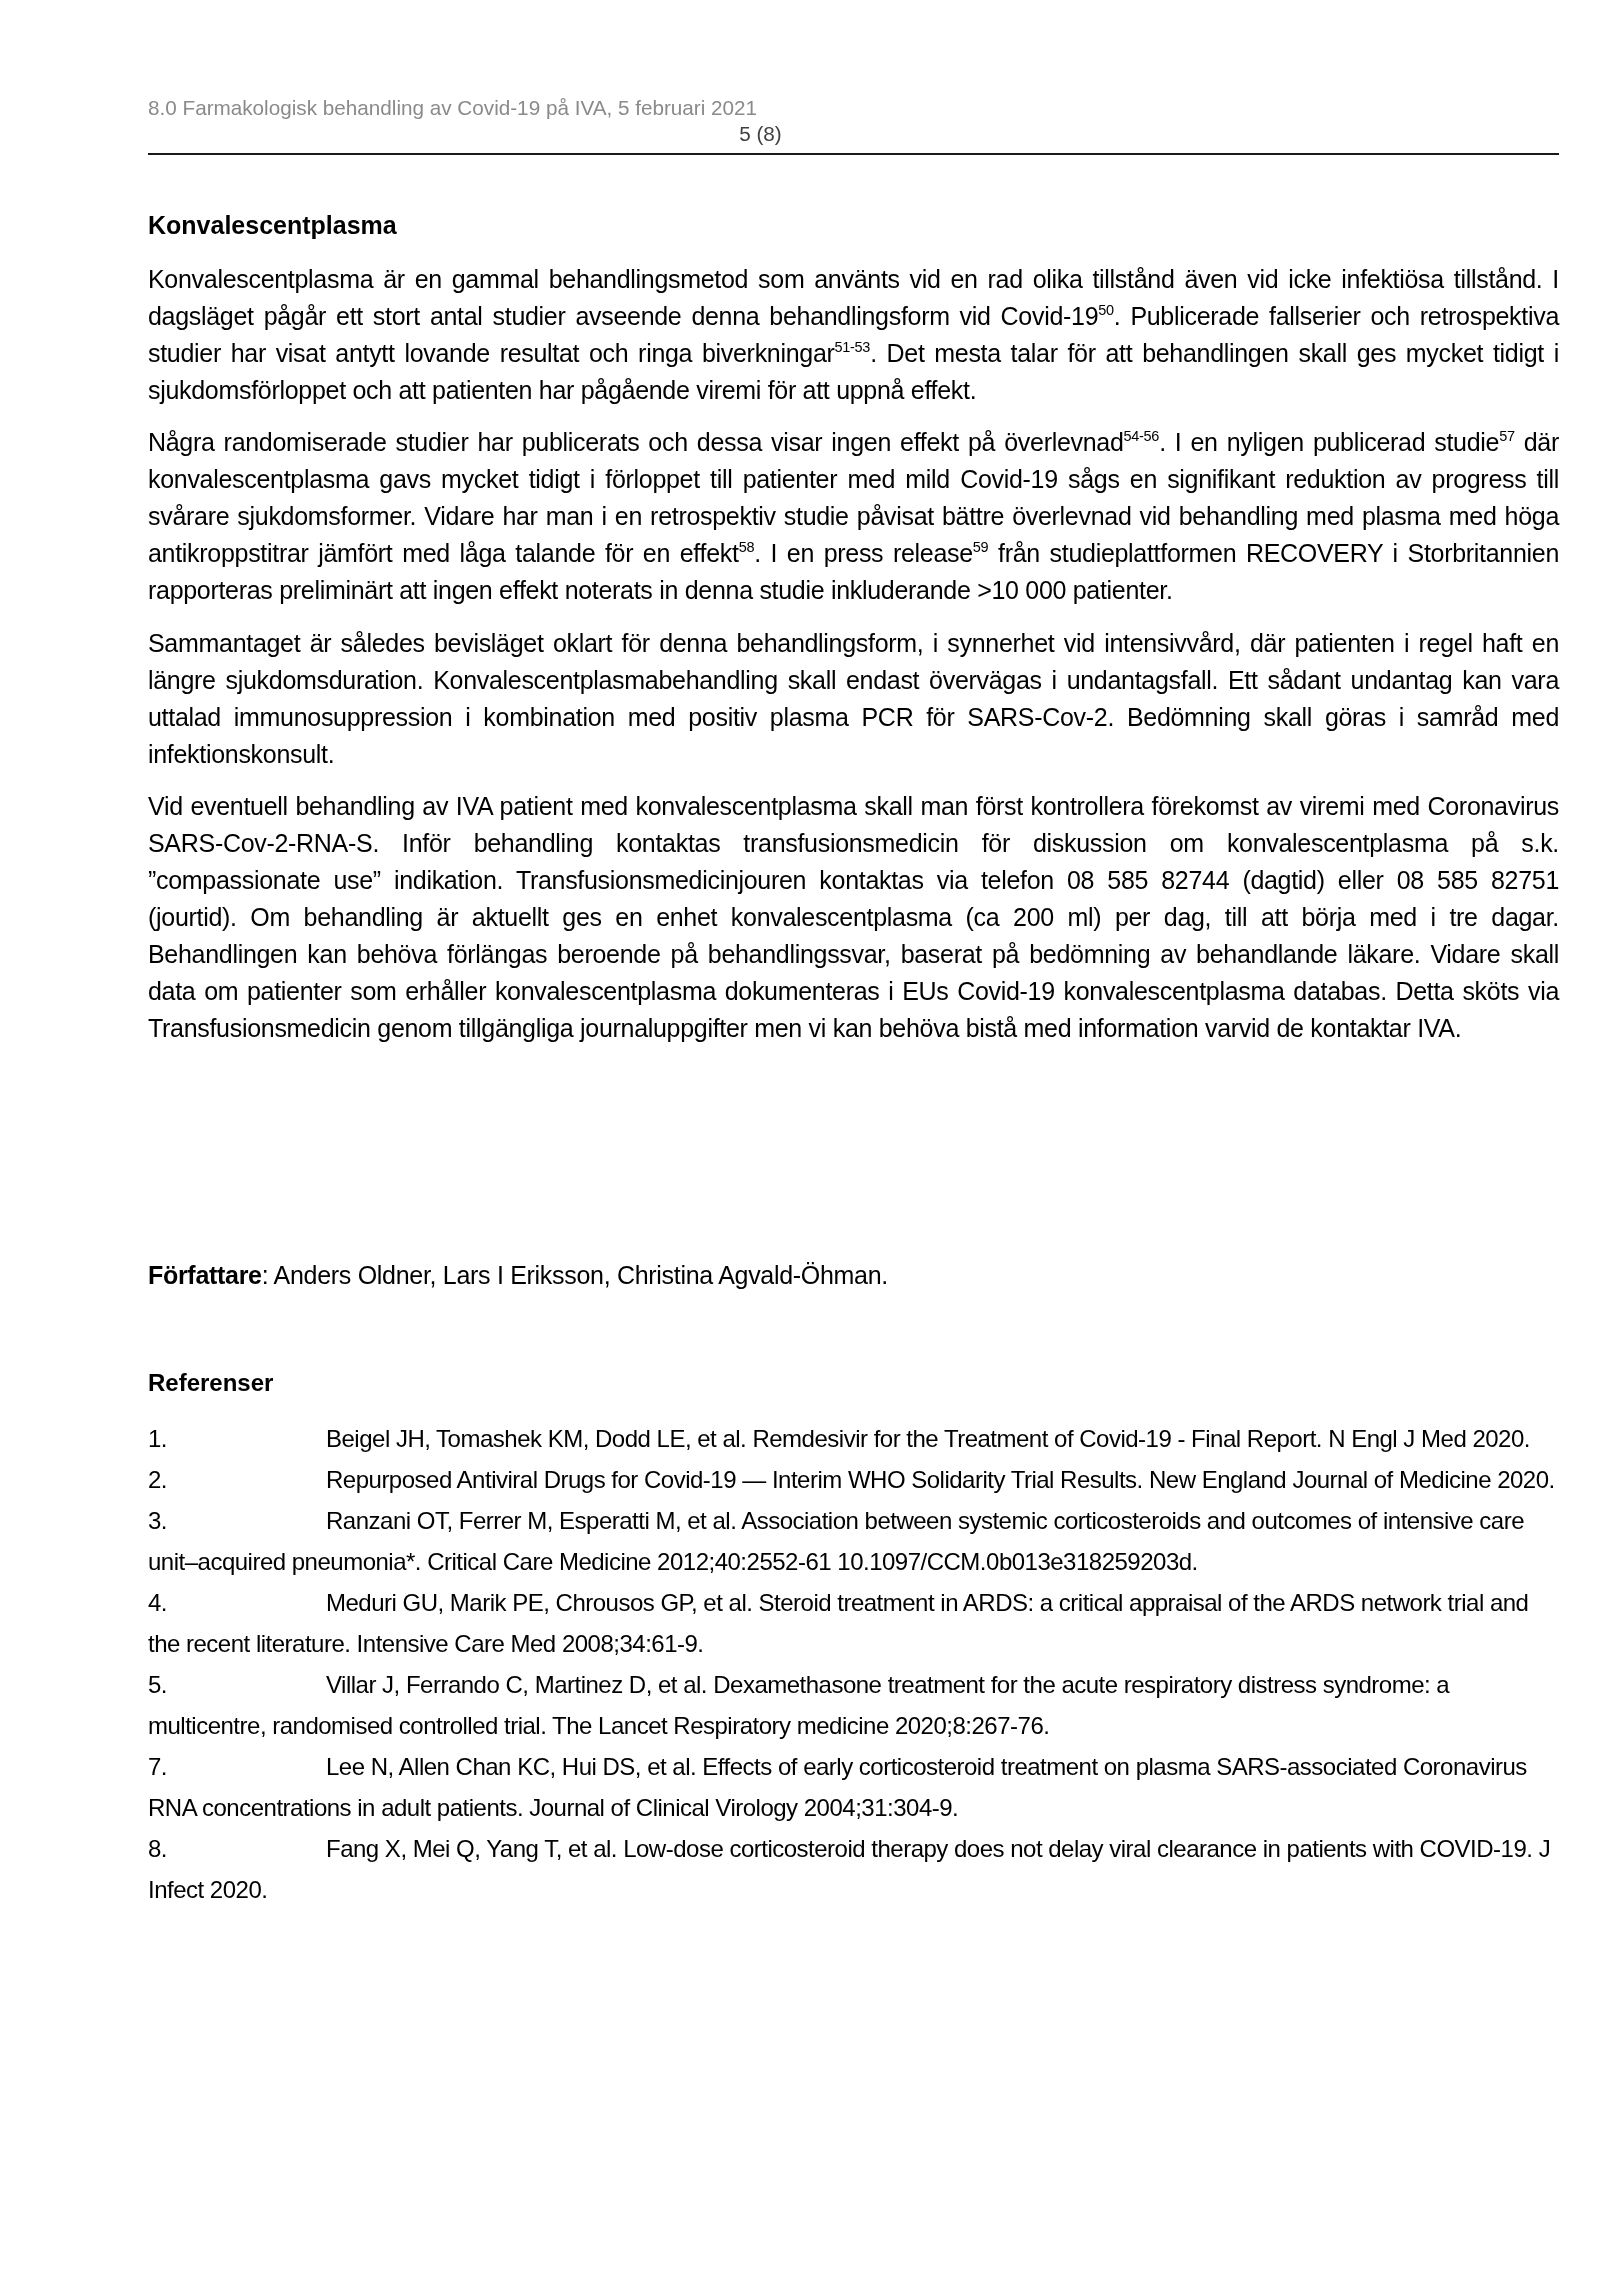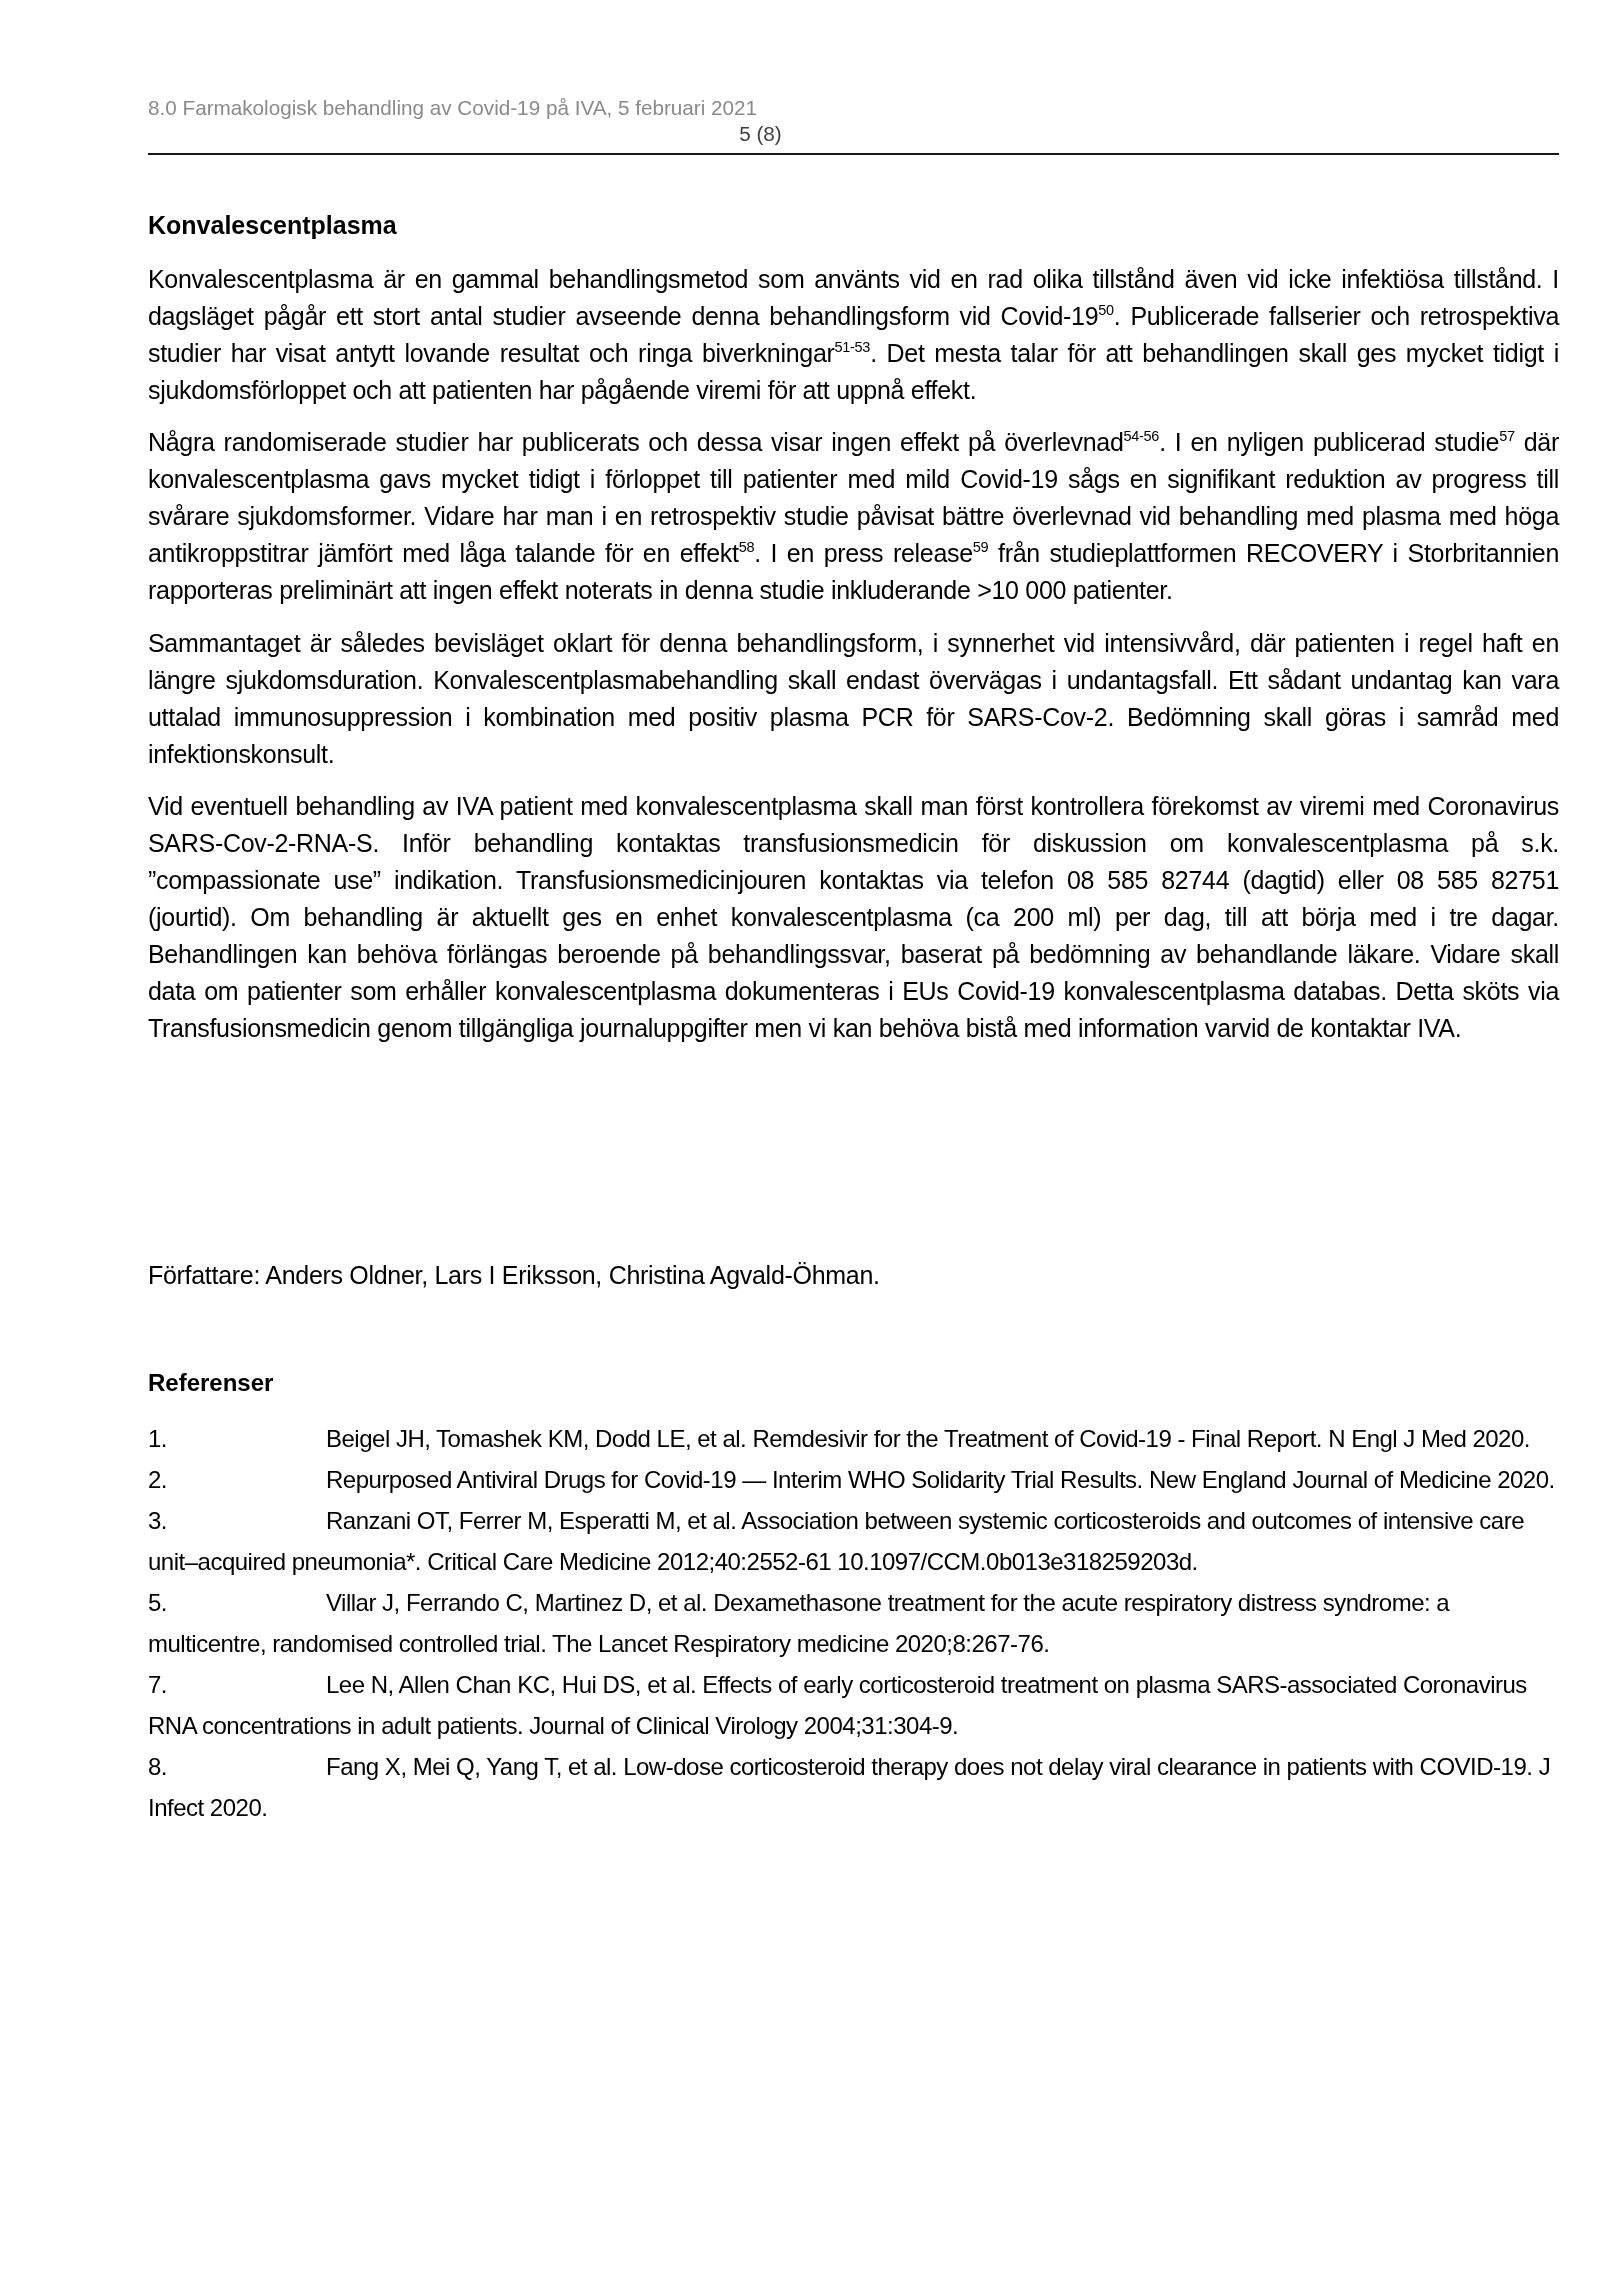--- a/index.html
+++ b/index.html
@@ -10,21 +10,21 @@
   .header-page { font-family: "Liberation Sans", sans-serif; font-size: 20.7px; color: #404040; line-height: 26px; position: absolute; left: 536px; top: 26px; width: 153px; text-align: center; }
   .header-rule { position: absolute; left: 0; top: 58px; width: 1411px; height: 2.3px; background: #1a1a1a; }
 
   .content { position: absolute; left: 148px; top: 207px; width: 1411px;
              font-family: "Liberation Sans", sans-serif; font-size: 25px; line-height: 37px; }
   .content p { margin: 0; text-align: justify; }
   .h-section { font-weight: bold; font-size: 25px; line-height: 37px; margin: 0 0 17px 0; }
   .para { margin-bottom: 15.3px !important; letter-spacing: -0.3px; }
   sup { font-size: 14.5px; line-height: 0; vertical-align: 10px; }
   .authors { position: absolute; left: 148px; top: 1257px; font-size: 25px; line-height: 37px; letter-spacing: -0.3px; }
-  .authors b { font-weight: normal; }
+  .authors b { font-weight: bold; }
   .refs-title { position: absolute; left: 148px; top: 1364px; font-size: 24px; font-weight: bold; line-height: 37px; }
   .refs { position: absolute; left: 148px; top: 1418px; width: 1411px; font-size: 24px; line-height: 41px; letter-spacing: -0.5px; }
   .ref { margin: 0; }
   .ref-num { display: inline-block; width: 178px; }
 </style>
 </head>
 <body>
 
 <div class="header">
   <div class="header-title">8.0 Farmakologisk behandling av Covid-19 på IVA, 5 februari 2021</div>
@@ -43,17 +43,18 @@
 <div class="authors">
   <b>Författare</b><span>:</span><span> Anders Oldner, Lars I Eriksson, Christina Agvald-Öhman.</span>
 </div>
 
 <div class="refs-title">Referenser</div>
 
 <div class="refs">
   <p class="ref"><span class="ref-num">1.</span><span>Beigel JH, Tomashek KM, Dodd LE, et al. Remdesivir for the Treatment of Covid-19 - Final Report. N Engl J Med 2020.</span></p>
   <p class="ref"><span class="ref-num">2.</span><span>Repurposed Antiviral Drugs for Covid-19 — Interim WHO Solidarity Trial Results. New England Journal of Medicine 2020.</span></p>
   <p class="ref"><span class="ref-num">3.</span><span>Ranzani OT, Ferrer M, Esperatti M, et al. Association between systemic corticosteroids and outcomes of intensive care unit–acquired pneumonia*. Critical Care Medicine 2012;40:2552-61 10.1097/CCM.0b013e318259203d.</span></p>
+  <p class="ref"><span class="ref-num">4.</span><span>Meduri GU, Marik PE, Chrousos GP, et al. Steroid treatment in ARDS: a critical appraisal of the ARDS network trial and the recent literature. Intensive Care Med 2008;34:61-9.</span></p>
   <p class="ref"><span class="ref-num">5.</span><span>Villar J, Ferrando C, Martinez D, et al. Dexamethasone treatment for the acute respiratory distress syndrome: a multicentre, randomised controlled trial. The Lancet Respiratory medicine 2020;8:267-76.</span></p>
   <p class="ref"><span class="ref-num">7.</span><span>Lee N, Allen Chan KC, Hui DS, et al. Effects of early corticosteroid treatment on plasma SARS-associated Coronavirus RNA concentrations in adult patients. Journal of Clinical Virology 2004;31:304-9.</span></p>
   <p class="ref"><span class="ref-num">8.</span><span>Fang X, Mei Q, Yang T, et al. Low-dose corticosteroid therapy does not delay viral clearance in patients with COVID-19. J Infect 2020.</span></p>
 </div>
 
 
 </body></html>

